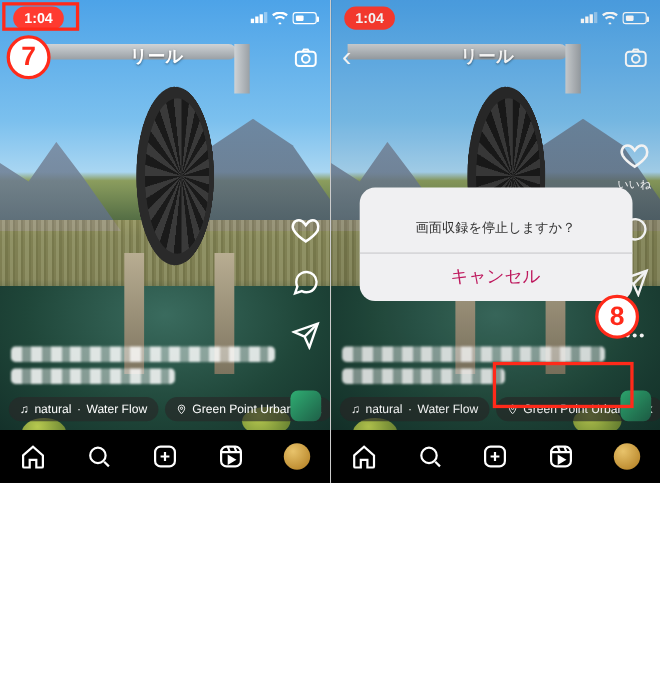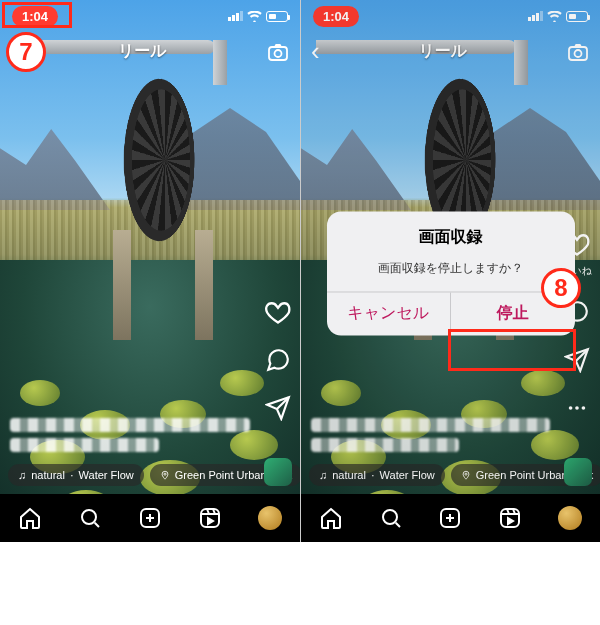--- a/index.html
+++ b/index.html
@@ -1,18 +1,18 @@
 <!DOCTYPE html>
 <html><head>
 <meta charset="utf-8">
 <style>
   * { box-sizing: border-box; margin: 0; padding: 0; }
   body { width: 600px; height: 625px; background: #fff; font-family: -apple-system, "Hiragino Sans", sans-serif; overflow: hidden; }
   .wrap { display: flex; width: 600px; height: 625px; }
-  .phone { width: 300px; height: 542px; position: relative; overflow: hidden; background: #000; }
+  .phone { width: 300px; height: 439px; position: relative; overflow: hidden; background: #000; }
   .phone + .phone { border-left: 1px solid #ccc; }
 
   
   .scene {
     position: absolute; inset: 0 0 48px 0;
     background:
       linear-gradient(to bottom, #4da3e8 0%, #7bc0ee 28%, #a9d6f2 40%, #8b9d5e 42%, #3d5a3a 55%, #2f4a32 70%, #1c362a 100%);
     overflow: hidden;
   }
   .mountain1 { position:absolute; left:-30px; top:120px; width:140px; height:90px;
@@ -311,26 +311,24 @@
             <circle cx="12" cy="10" r="2.5"></circle>
           </svg>
         <span>Green Point Urban Park</span>
       </span>
     </div>
     <div class="remix"></div>
 
     <div class="dim"></div>
     <div class="alert">
       <div class="hd">
-        <div class="t">画面収録</div>
         <div class="m">画面収録を停止しますか？</div>
       </div>
       <div class="btns">
         <div class="btn">キャンセル</div>
-        <div class="btn">停止</div>
       </div>
     </div>
 
     <div class="tabbar">
       <span class="tb">
           <svg width="24" height="24" viewBox="0 0 24 24" fill="none" stroke="#fff" stroke-width="2">
             <path d="M3 11l9-8 9 8v10a1 1 0 01-1 1h-5v-7h-6v7H4a1 1 0 01-1-1z"></path>
           </svg>
         </span>
       <span class="tb">

